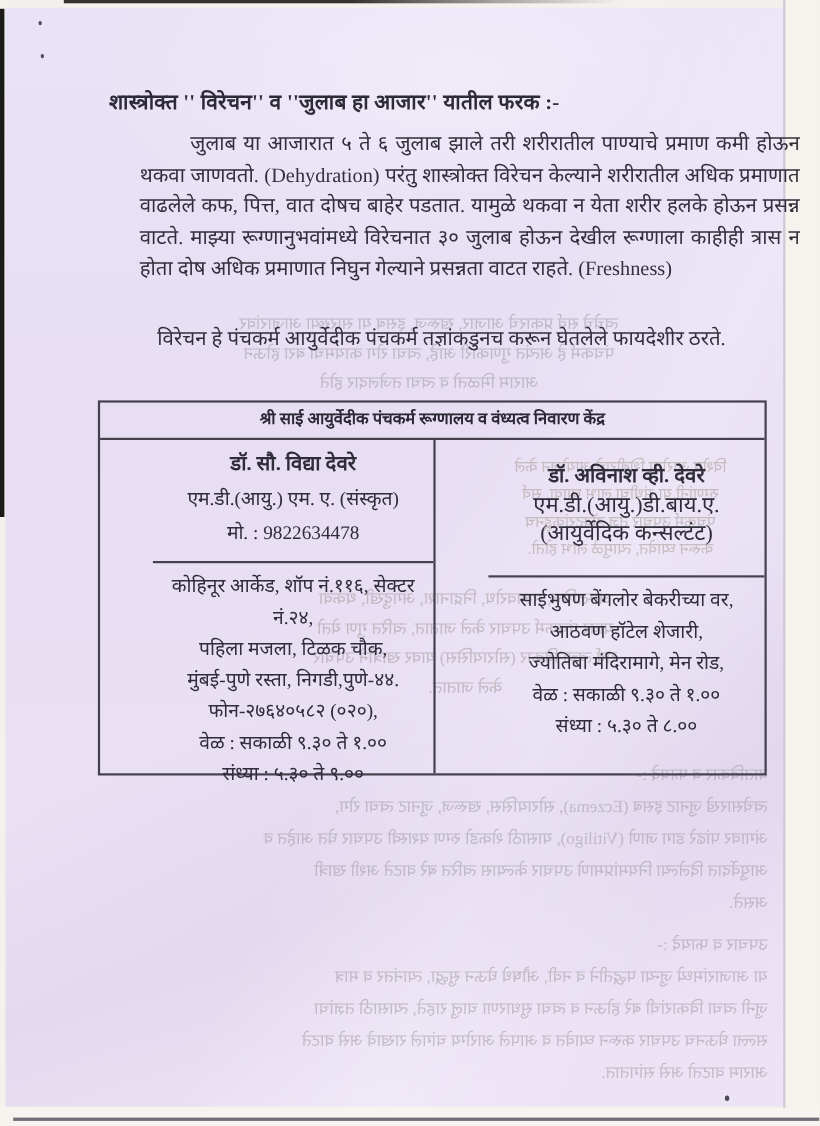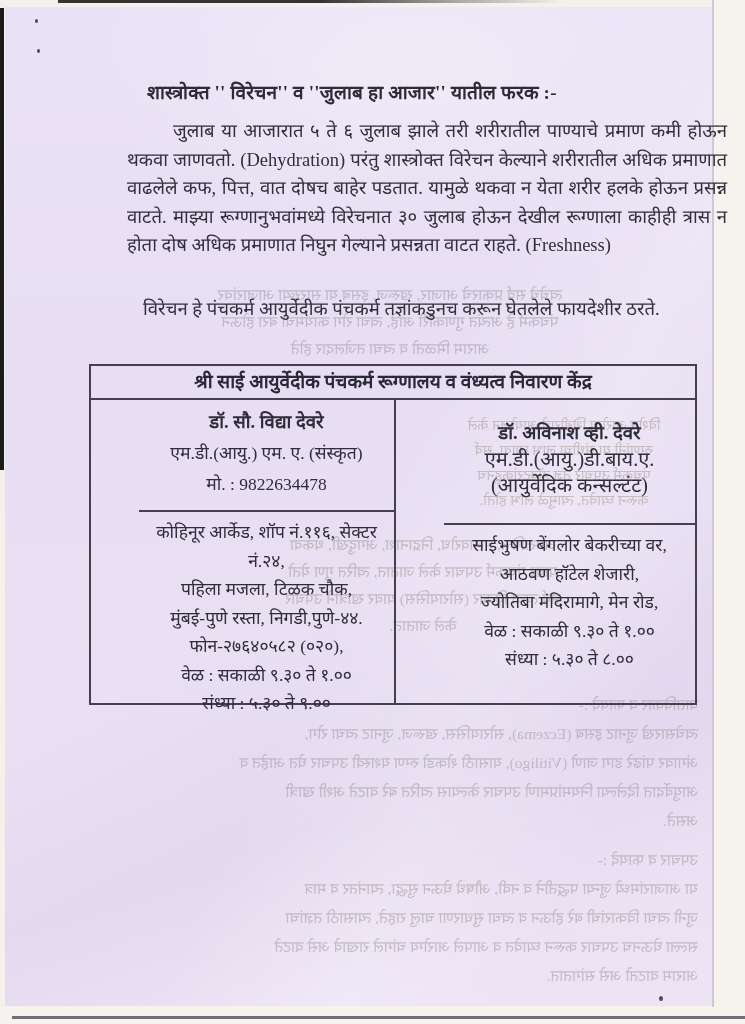--- a/index.html
+++ b/index.html
@@ -26,40 +26,40 @@
   .bottom-white { position:absolute; left:0; top:1007px; width:745px; height:17px; background:#f7f4f0; }
   .bottom-line { position:absolute; left:12px; top:1016px; width:733px; height:3px; background:#716f77; }
   .speck { position:absolute; background:#4c4a52; border-radius:50%; }
   .speck.s1 { left:35px; top:19px; width:3px; height:4px; }
   .speck.s2 { left:37px; top:49px; width:3px; height:4px; }
   .speck.s3 { left:659px; top:996px; width:4px; height:5px; }
   
   .content { position:absolute; inset:0; z-index:2; color:#312f3b; }
   .heading {
     position:absolute; left:99px; top:79px; width:580px;
-    font-size:19px; font-weight:bold; letter-spacing:.2px; color:#2d2b37;margin-left:48px;
+    font-size:19px; font-weight:bold; letter-spacing:.2px; color:#2d2b37;
   }
   .para {
     position:absolute; left:99px; top:117px; width:600px;
     font-size:18.5px; line-height:28.5px; text-align:justify; text-indent:46px;
     color:#312f3b;
     margin-left:28px;
   }
   .note {
     position:absolute; left:99px; top:296px; width:600px;
     font-size:18.5px; line-height:27px; text-indent:44px; color:#312f3b;
   }
   
   .clinic {
     position:absolute; left:89px; top:364px; width:604px;
     border:2px solid #45404e; color:#2f2d3a;
   }
   .clinic-title {
     height:32px; line-height:31px; text-align:center;
-    font-size:19px; font-weight:bold; border-bottom:2px solid #45404e;
+    font-size:15px; font-weight:bold; border-bottom:2px solid #45404e;
     color:#2b2935;
   }
   .clinic-grid { display:flex; }
   .col-left { width:303px; }
   .col-right { flex:1; border-left:2px solid #45404e; }
   .cell { text-align:center;margin-left:48px; }
   .doctor-cell-left { height:103px; border-bottom:2px solid #45404e; padding-top:7px; }
   .doctor-cell-right { height:103px; border-bottom:2px solid #45404e; padding-top:20px; }
   .doctor-cell-left .line { line-height:31px; font-size:17.5px; }
   .doctor-cell-right .line { line-height:26px; font-size:20px; }

